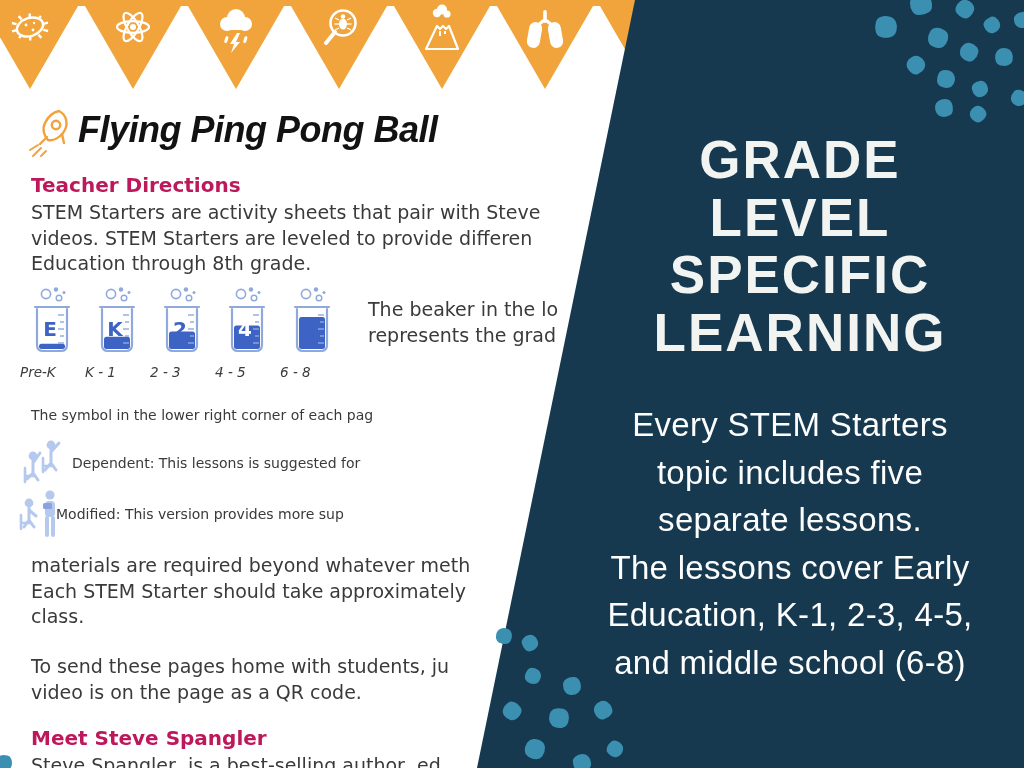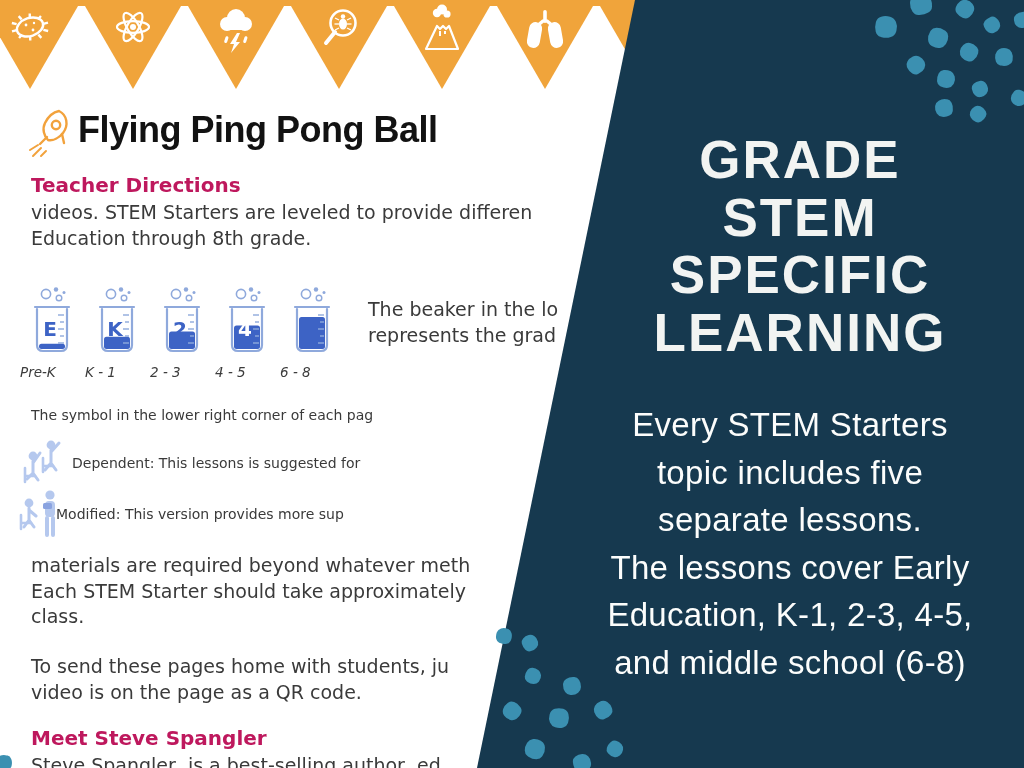--- a/index.html
+++ b/index.html
@@ -3,21 +3,21 @@
 <meta charset="utf-8">
 <style>
   html,body{margin:0;padding:0;background:#888;}
   .stage{position:relative;width:1024px;height:768px;overflow:hidden;background:#ffffff;
          font-family:"DejaVu Sans",sans-serif;}
   .abs{position:absolute;}
   .docline{position:absolute;white-space:nowrap;color:#3a3a3a;font-size:14px;line-height:25px;}
   .para div{white-space:nowrap;color:#3a3a3a;font-size:19px;line-height:25.5px;}
   .doc-heading{position:absolute;white-space:nowrap;color:#be185d;font-weight:700;font-size:20px;}
   .title{position:absolute;left:78px;top:109px;font-family:"Liberation Sans",sans-serif;
-         font-weight:800;font-size:36px;letter-spacing:-0.5px;color:#121212;white-space:nowrap;}
+         font-weight:800;font-size:36px;letter-spacing:-0.5px;color:#121212;white-space:nowrap;font-style:italic;}
   .overlay{position:absolute;inset:0;z-index:5;
            clip-path:polygon(62.01% 0, 100% 0, 100% 100%, 46.58% 100%);}
   .panel-heading{position:absolute;left:576px;top:131px;width:448px;z-index:6;text-align:center;
         font-family:"Liberation Sans",sans-serif;font-weight:800;font-size:53px;line-height:57.5px;
         letter-spacing:2px;color:#f2f4f2;}
   .panel-body{position:absolute;left:556px;top:401px;width:468px;z-index:6;text-align:center;
         font-family:"Liberation Sans",sans-serif;font-weight:300;font-size:33px;line-height:47.5px;
         letter-spacing:0.3px;color:#fcfdfc;}
   .dot{position:absolute;z-index:7;border-radius:55% 45% 60% 40% / 48% 60% 40% 58%;}
   .beaker-label{position:absolute;font-style:italic;font-size:13.5px;color:#3c3c3c;
@@ -110,20 +110,21 @@
       <path d="M36 30 L38 39"></path>
       <path d="M15 44 L7 52" stroke-width="2"></path>
       <path d="M20 47 L15 52" stroke-width="2"></path>
       <path d="M12 41 L4 46" stroke-width="2"></path>
     </svg>
   </div>
   <div class="title">Flying Ping Pong Ball</div>
 
   <div class="doc-heading" style="left:31px;top:173px;">Teacher Directions</div>
   <div id="intro" class="para abs" style="left:31px;top:200px;">
+      <div>STEM Starters are activity sheets that pair with Steve</div>
       <div>videos. STEM Starters are leveled to provide differen</div>
       <div>Education through 8th grade.</div>
     </div>
 
   <div id="beakers" class="abs" style="left:0;top:0;z-index:2">
       <div class="abs" style="left: 28px; top: 286px;">
         <svg width="48" height="72" viewBox="0 0 48 72">
         <circle cx="18" cy="8" r="4.6" fill="none" stroke="#8FA9DC" stroke-width="1.6"></circle>
         <circle cx="28" cy="3.5" r="2.2" fill="#8FA9DC"></circle>
         <circle cx="31" cy="12" r="2.8" fill="none" stroke="#8FA9DC" stroke-width="1.4"></circle>
@@ -261,21 +262,21 @@
     </div>
   <div class="doc-heading" style="left:31px;top:726px;">Meet Steve Spangler</div>
   <div id="meet" class="para abs" style="left:31px;top:753px;">
       <div>Steve Spangler, is a best-selling author, ed</div>
     </div>
 
   <div class="overlay" id="overlay" style="background: rgb(22, 57, 79);"></div>
 
   <div class="panel-heading" id="panel-heading">
       <div>GRADE</div>
-      <div>STEM</div>
+      <div>LEVEL</div>
       <div>SPECIFIC</div>
       <div>LEARNING</div>
     </div>
 
   <div class="panel-body" id="panel-body">
       <div>Every STEM Starters</div>
       <div>topic includes five</div>
       <div>separate lessons.</div>
       <div>The lessons cover Early</div>
       <div>Education, K-1, 2-3, 4-5,</div>

